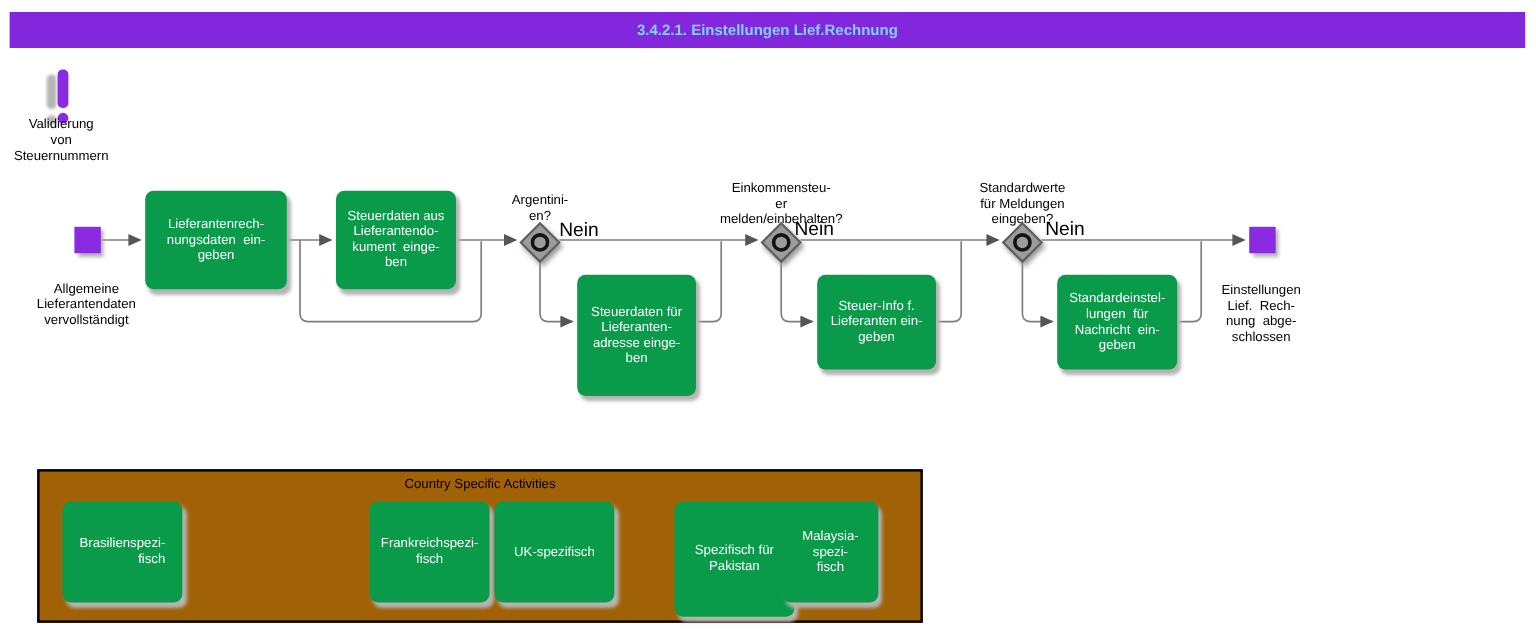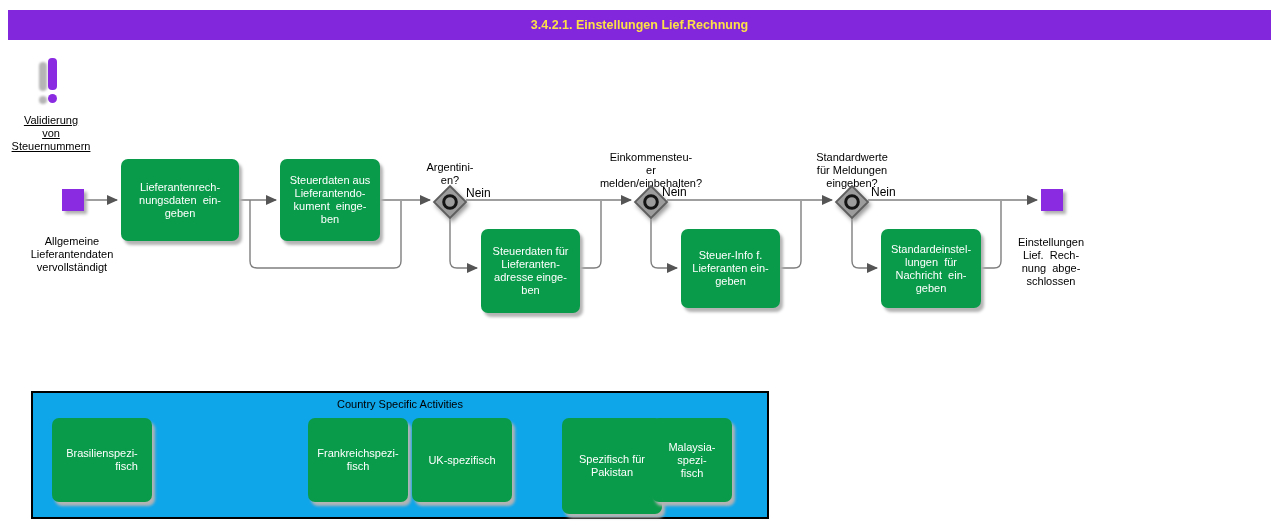--- a/index.html
+++ b/index.html
@@ -1,60 +1,60 @@
 <!DOCTYPE html>
 <html><head>
 <meta charset="utf-8">
 <style>
   html,body{margin:0;padding:0;background:#fff;}
   body{width:1280px;height:530px;overflow:hidden;position:relative;
        font-family:"Liberation Sans", sans-serif;color:#000;}
   .titlebar{position:absolute;left:8px;top:10px;width:1263px;height:30px;
             background:#8227DC;display:flex;align-items:center;justify-content:center;}
-  .titlebar span{color:#fde047;font-weight:bold;font-size:12.5px;}
+  .titlebar span{color:#7dd3fc;font-weight:bold;font-size:12.5px;}
   .connectors{position:absolute;left:0;top:0;pointer-events:none;}
   .event-square{position:absolute;width:22px;height:22px;background:#8A2BE2;
                 box-shadow:3px 3px 3px #b0b0b0;}
   .task{position:absolute;background:#0A9B4A;border-radius:7px;
         box-shadow:3px 4px 3px #b4b4b4;color:#fff;font-size:11px;line-height:13px;
         display:flex;align-items:center;justify-content:center;text-align:center;
         white-space:pre-wrap;padding:2px;box-sizing:border-box;}
   .flow-label{position:absolute;font-size:11px;line-height:13px;text-align:center;
               white-space:pre-wrap;}
-  .gw-no{position:absolute;font-size:12px;line-height:12px;}
+  .gw-no{position:absolute;font-size:16px;line-height:12px;}
   .gateway{position:absolute;width:44px;height:44px;}
   .gateway svg{filter:drop-shadow(2.5px 3px 2px #999);}
   .excl-wrap{position:absolute;left:36px;top:56px;width:32px;height:50px;}
   .excl-sh-bar{position:absolute;left:3px;top:6px;width:8px;height:29px;background:#b5b5b5;
                border-radius:4px;filter:blur(1.2px);}
   .excl-sh-dot{position:absolute;left:3px;top:40px;width:8px;height:8px;background:#b5b5b5;
                border-radius:50%;filter:blur(1.2px);}
   .excl-bar{position:absolute;left:12px;top:2px;width:9px;height:32px;background:#8A2BE2;
             border-radius:4px;}
   .excl-dot{position:absolute;left:12px;top:38px;width:9px;height:9px;background:#8A2BE2;
             border-radius:50%;}
   .country-panel{position:absolute;left:31px;top:391px;width:738px;height:128px;
-                 border:2px solid #000;background:#0ea5e9;box-sizing:border-box;}
+                 border:2px solid #000;background:#a16207;box-sizing:border-box;}
   .country-title{position:absolute;left:0;top:5px;width:100%;text-align:center;
                  font-size:11px;}
 </style>
 </head>
 <body>
 
 <div class="titlebar">
   <span>3.4.2.1. Einstellungen Lief.Rechnung</span>
 </div>
 
 <div class="excl-wrap">
   <div class="excl-sh-bar"></div>
   <div class="excl-sh-dot"></div>
   <div class="excl-bar"></div>
   <div class="excl-dot"></div>
 </div>
-<div class="flow-label" style="left:1px;top:114px;width:100px;text-decoration:underline;">Validierung
+<div class="flow-label" style="left:1px;top:98px;width:100px;">Validierung
 von
 Steuernummern</div>
 
 <svg class="connectors" width="1280" height="530">
   <defs>
     <marker id="arw" markerWidth="12" markerHeight="10" refX="10" refY="5" orient="auto" markerUnits="userSpaceOnUse">
       <path d="M0,0 L11,5 L0,10 z" fill="#555"></path>
     </marker>
   </defs>
   <g stroke="#7F7F7F" stroke-width="1.4" fill="none">
@@ -89,21 +89,21 @@
 vervollständigt</div>
 
 <div class="task" style="left:121px;top:159px;width:118px;height:82px;">Lieferantenrech-
 nungsdaten  ein-
 geben</div>
 <div class="task" style="left:280px;top:159px;width:100px;height:82px;">Steuerdaten aus
 Lieferantendo-
 kument  einge-
 ben</div>
 
-<div class="task" style="left:481px;top:229px;width:99px;height:84px;">Steuerdaten für
+<div class="task" style="left:481px;top:229px;width:99px;height:101px;">Steuerdaten für
 Lieferanten-
 adresse einge-
 ben</div>
 <div class="task" style="left:681px;top:229px;width:99px;height:79px;">Steuer-Info f.
 Lieferanten ein-
 geben</div>
 <div class="task" style="left:881px;top:229px;width:100px;height:79px;">Standardeinstel-
 lungen  für
 Nachricht  ein-
 geben</div>

